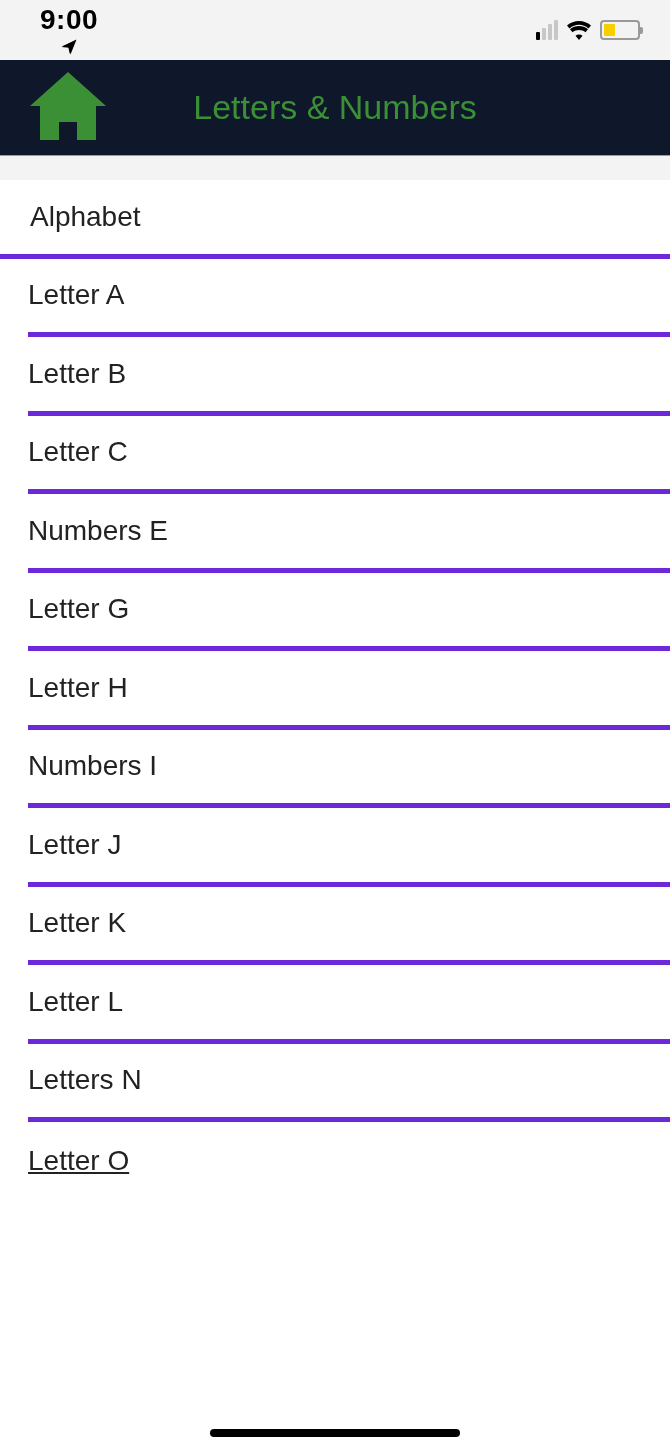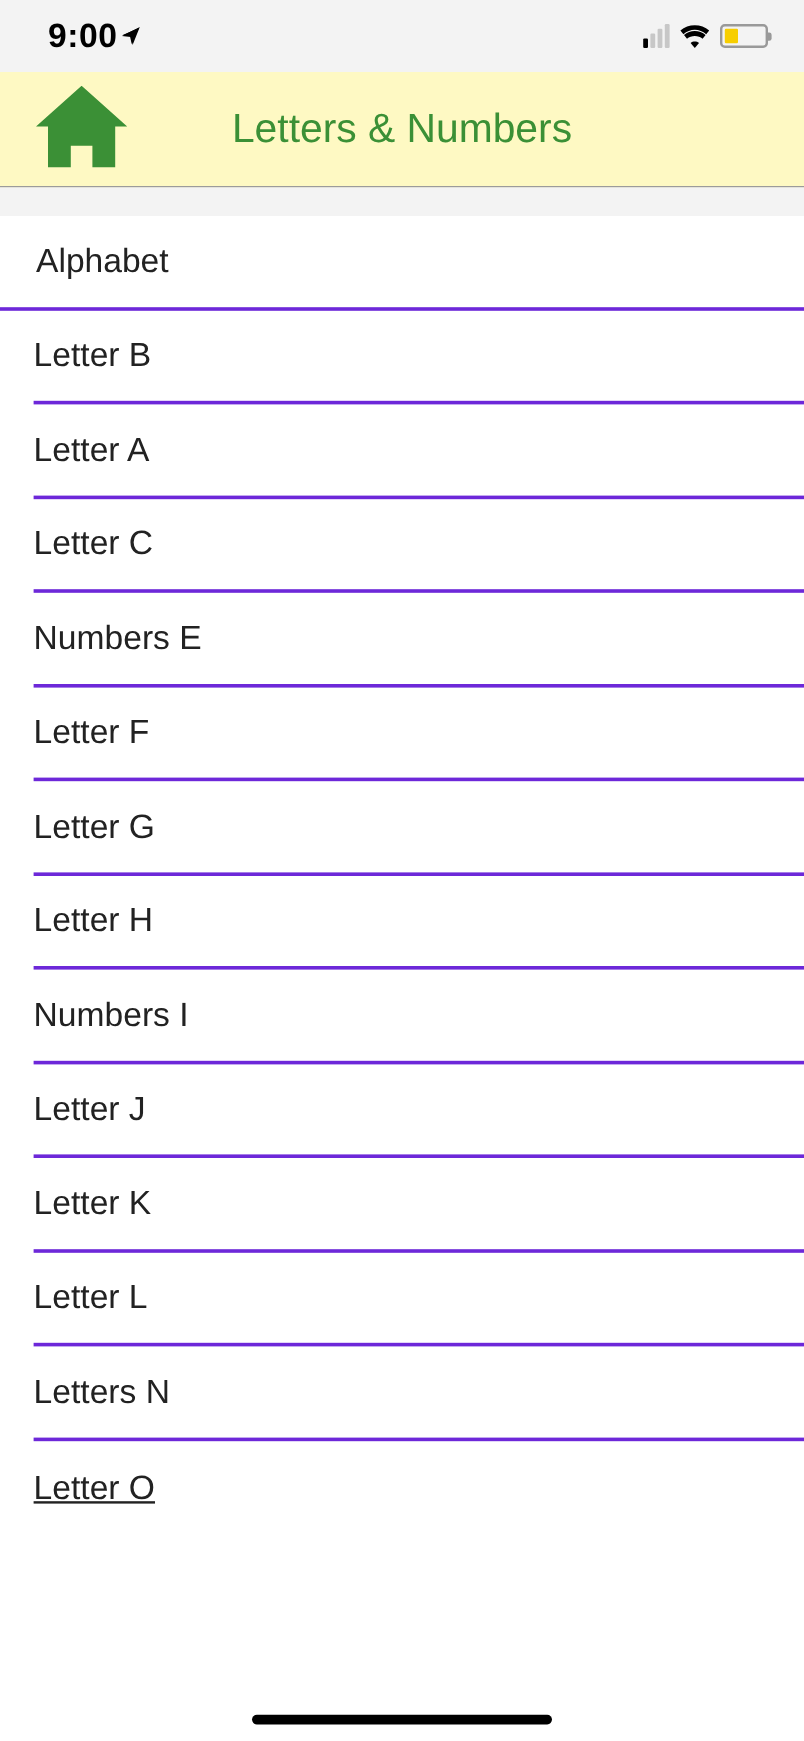--- a/index.html
+++ b/index.html
@@ -21,20 +21,21 @@
       background: #f3f3f3;
       display: flex;
       align-items: center;
       justify-content: space-between;
       padding: 0 30px 0 40px;
     }
     .status-left {
       display: flex;
       align-items: center;
       gap: 2px;
+      flex-direction: column;
     }
     .status-time {
       font-size: 28px;
       font-weight: 600;
       color: #000;
       letter-spacing: 0.5px;
     }
     .location-icon {
       width: 18px;
       height: 18px;
@@ -78,21 +79,21 @@
       border-radius: 0 2px 2px 0;
     }
     .battery-fill {
       width: 35%;
       height: 100%;
       background: #f7ce00;
       border-radius: 1px;
     }
     .nav-bar {
       height: 96px;
-      background: #fef9c3;
+      background: #0f172a;
       border-bottom: 1px solid #9b9b9b;
       position: relative;
       display: flex;
       align-items: center;
     }
     .home-button {
       position: absolute;
       left: 30px;
       top: 50%;
       transform: translateY(-50%);
@@ -114,21 +115,21 @@
     }
     .list {
       background: #fff;
     }
     .list-item {
       height: 78.5px;
       display: flex;
       align-items: center;
       padding-left: 30px;
       margin-left: 28px;
-      border-bottom: 3px solid #6d28d9;
+      border-bottom: 5px solid #6d28d9;
       font-size: 28px;
       font-weight: 300;
       color: #222;
       cursor: pointer;
     }
     .list-item:first-child {
       margin-left: 0;
       padding-left: 30px;
     }
     .list-item span {
@@ -186,33 +187,30 @@
   <div class="nav-title">Letters &amp; Numbers</div>
 </div>
 
 <div class="spacer"></div>
 
 <div class="list list-container">
   <div class="list-item" style="margin-left:0;padding-left:30px;">
     <span>Alphabet</span>
   </div>
   <div class="list-item">
+    <span>Letter A</span>
+  </div>
+  <div class="list-item">
     <span>Letter B</span>
   </div>
   <div class="list-item">
-    <span>Letter A</span>
-  </div>
-  <div class="list-item">
     <span>Letter C</span>
   </div>
   <div class="list-item">
     <span>Numbers E</span>
-  </div>
-  <div class="list-item">
-    <span>Letter F</span>
   </div>
   <div class="list-item">
     <span>Letter G</span>
   </div>
   <div class="list-item">
     <span>Letter H</span>
   </div>
   <div class="list-item">
     <span>Numbers I</span>
   </div>

